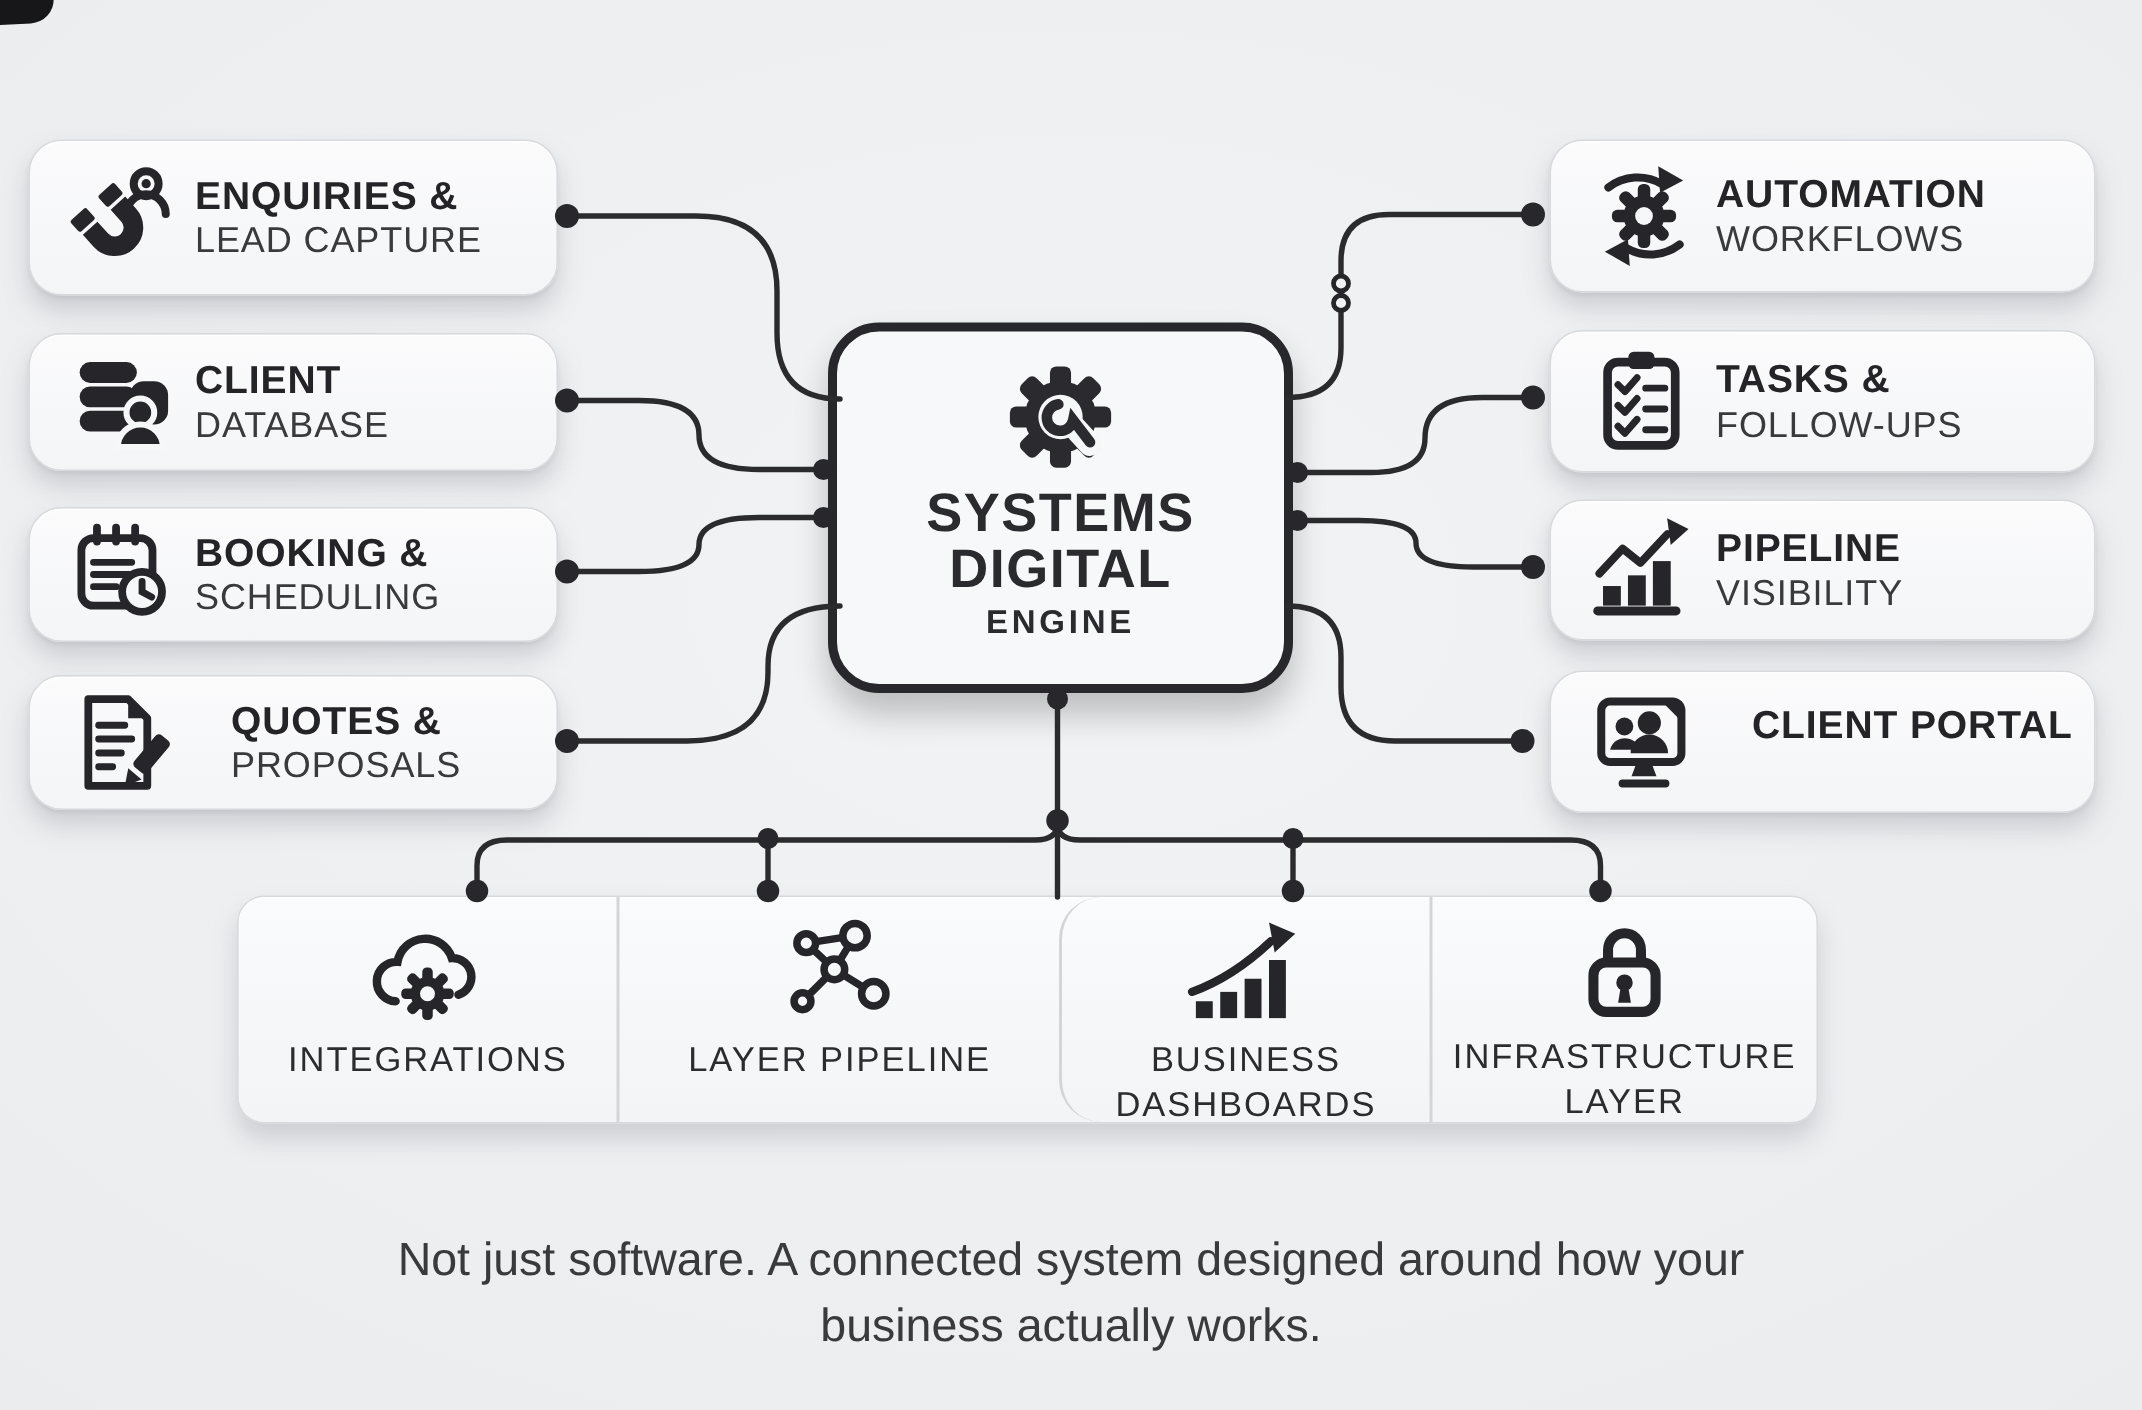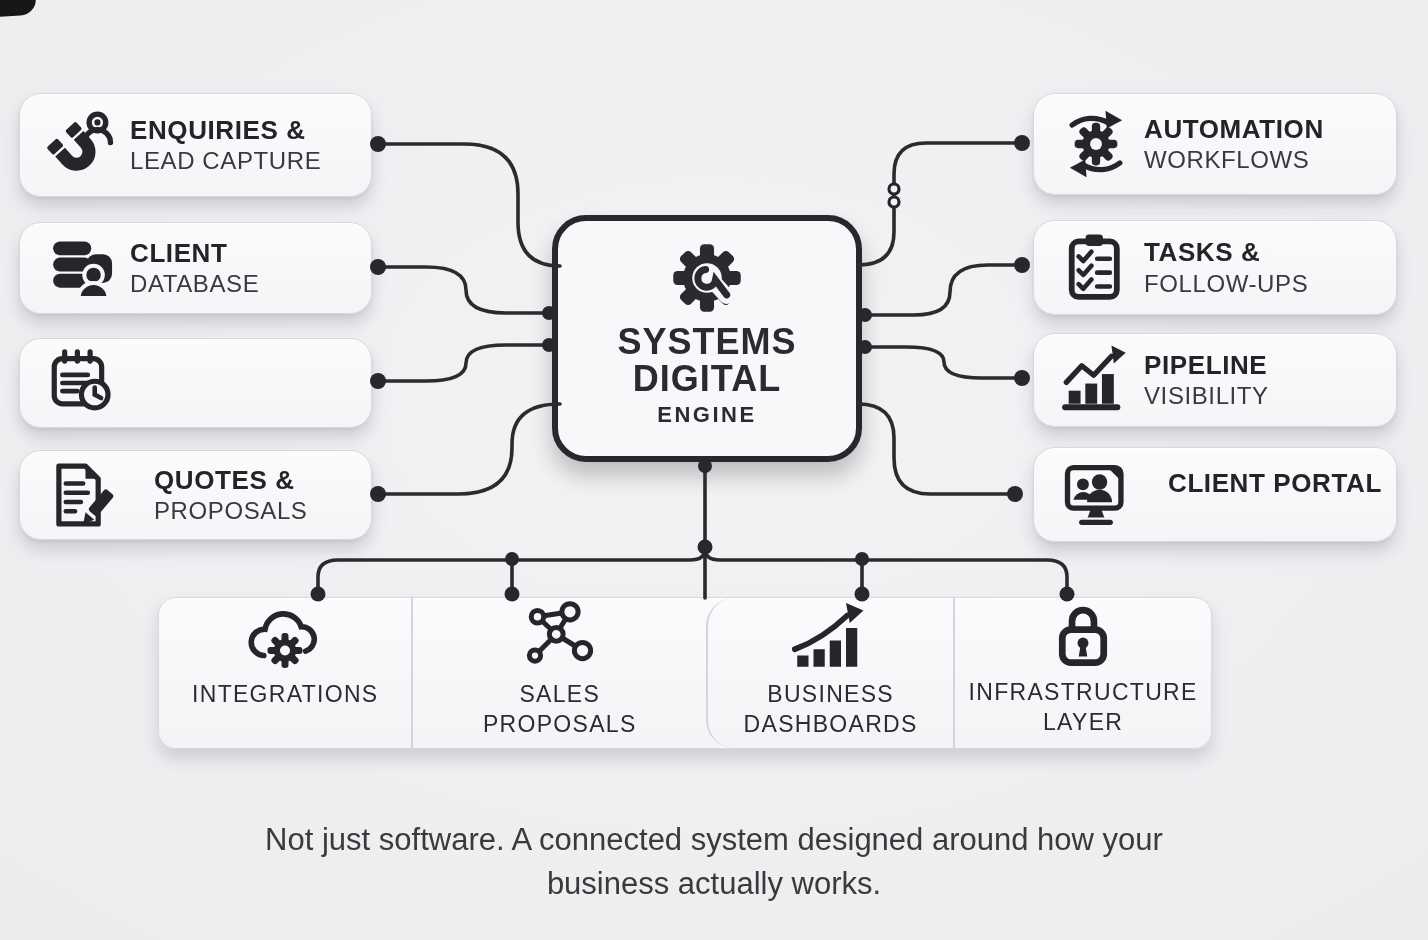--- a/index.html
+++ b/index.html
@@ -30,21 +30,21 @@
   }
   .hub-title{font-size:36px;font-weight:800;letter-spacing:1px;color:#2b2b2f;line-height:1.04;text-align:center;}
   .hub-sub{font-size:22px;font-weight:700;letter-spacing:2.5px;color:#2b2b2f;margin-top:4px;}
   #strip{
     position:absolute;left:158px;top:597px;width:1054px;height:152px;box-sizing:border-box;border-radius:18px;
     background:linear-gradient(180deg,#fafbfc 0%,#f3f4f6 100%);
     border:1px solid #d8d9dd;
     box-shadow:0 10px 16px rgba(140,143,152,.33), inset 0 1px 0 #ffffff;
     display:flex;
   }
-  .cell{display:flex;flex-direction:column;align-items:center;box-sizing:border-box;}
+  .cell{display:flex;flex-direction:column;align-items:center;padding-top:12px;box-sizing:border-box;}
   .cell + .cell{border-left:2px solid #d4d5d9;}
   .c1{flex:0 0 24%;} .c2{flex:0 0 28%;} .c3{flex:0 0 23.5%;border-radius:28px;} .c4{flex:0 0 24.5%;}
   .cell-label{margin-top:2px;font-size:23px;font-weight:500;letter-spacing:1.3px;color:#2c2c30;text-align:center;line-height:1.3;max-width:235px;}
   #caption{position:absolute;left:0;right:0;top:818px;text-align:center;font-size:31px;font-weight:400;color:#3a3a3d;line-height:1.42;}
   #wires{position:absolute;left:0;top:0;pointer-events:none;}
   svg{display:block;}
 </style>
 </head>
 <body>
 
@@ -91,20 +91,24 @@
     <span class="icon-wrap">
       <svg viewBox="0 0 64 64" width="74" height="74">
         <g stroke="#26262a" fill="none" stroke-linecap="round">
           <rect x="8" y="11" width="41" height="39" rx="7" stroke-width="4.5"></rect>
           <path d="M17,5 v8 M28,5 v8 M39,5 v8" stroke-width="4.5"></path>
           <path d="M15,25 h22 M15,32 h22 M15,39 h13" stroke-width="4"></path>
           <circle cx="43" cy="42" r="11.5" fill="#f6f7f9" stroke-width="4.5"></circle>
           <path d="M43,36 v6 l5.5,3" stroke-width="4"></path>
         </g>
       </svg>
+    </span>
+    <span class="txt">
+      <span class="title">BOOKING &amp;</span>
+      <span class="subtitle">SCHEDULING</span>
     </span>
   </div>
 
   <div class="node left-node" style="top:450px;height:90px;gap:24px;">
     <span class="icon-wrap">
       <svg viewBox="0 0 64 64" width="74" height="74">
         <g stroke="#26262a" fill="none" stroke-linecap="round" stroke-linejoin="round">
           <path d="M12,7 h23 l11,11 v39 h-34 z" stroke-width="4.5"></path>
           <path d="M35,7 l11,11 h-11 z" fill="#26262a" stroke="none"></path>
           <path d="M18,22 h15 M18,30 h19 M18,38 h13 M18,46 h8" stroke-width="4"></path>
@@ -263,21 +267,21 @@
           <path d="M14,15 L40,11 M14,15 L29,29 M40,11 L29,29 M29,29 L12,46 M29,29 L50,42" stroke="#26262a" stroke-width="4" fill="none"></path>
           <g fill="#f6f7f9" stroke="#26262a" stroke-width="4">
             <circle cx="14" cy="15" r="5"></circle>
             <circle cx="40" cy="11" r="6.5"></circle>
             <circle cx="29" cy="29" r="5.5"></circle>
             <circle cx="12" cy="46" r="4.5"></circle>
             <circle cx="50" cy="42" r="6.5"></circle>
           </g>
         </svg>
       </span>
-      <span class="cell-label">SALES PROPOSALS</span>
+      <span class="cell-label">LAYER PIPELINE</span>
     </div>
     <div class="cell c3">
       <span>
         <svg viewBox="0 0 64 64" width="80" height="80">
           <g fill="#26262a">
             <rect x="5" y="46" width="9" height="9"></rect>
             <rect x="18" y="41" width="9" height="14"></rect>
             <rect x="31" y="34" width="9" height="21"></rect>
             <rect x="44" y="24" width="9" height="31"></rect>
           </g>

